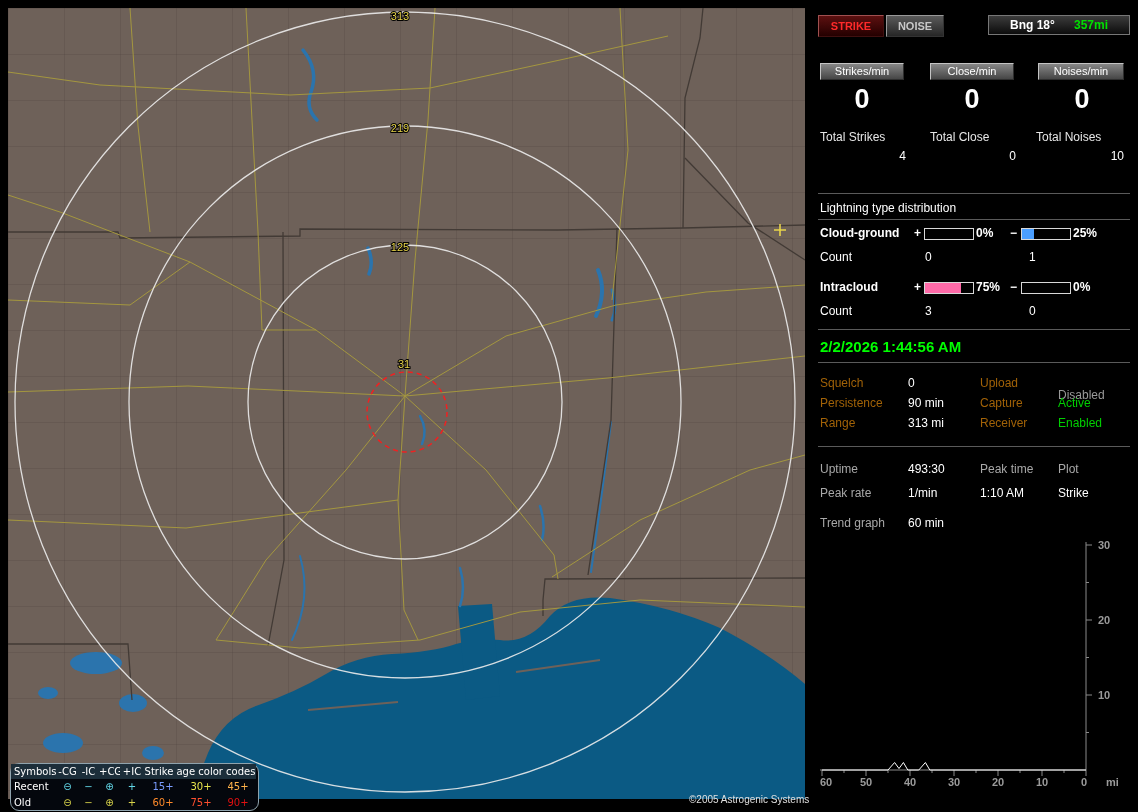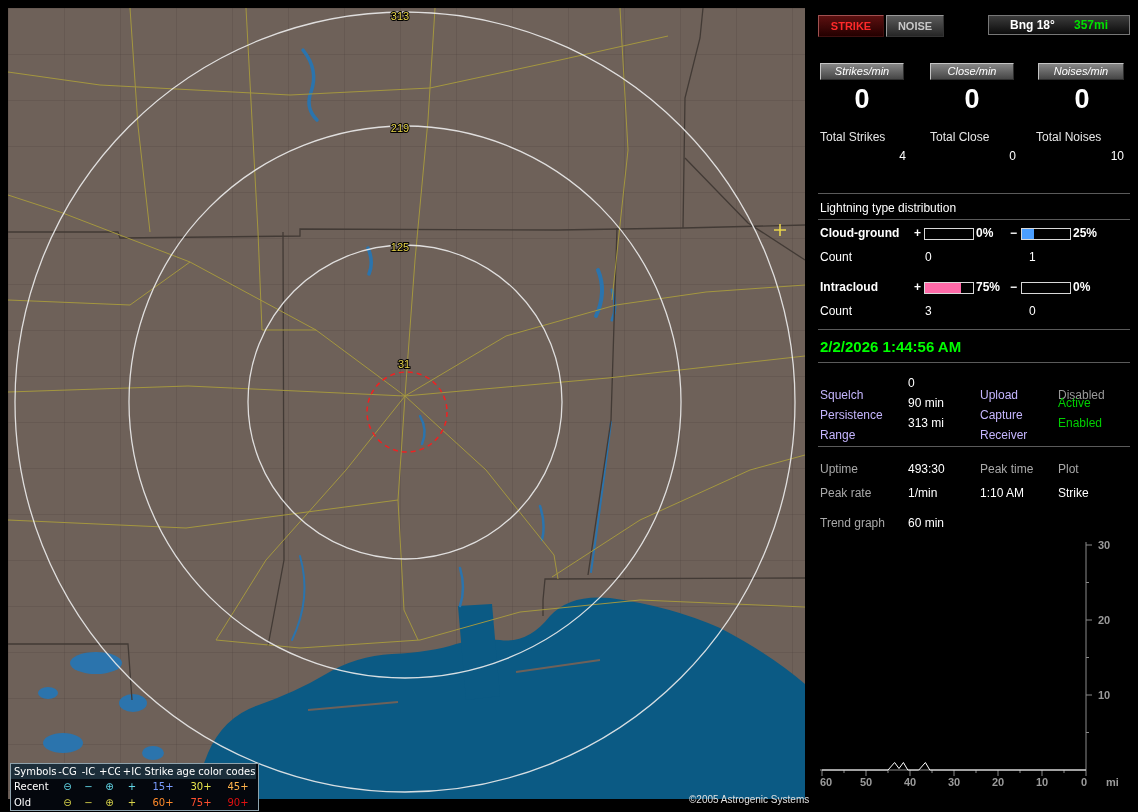--- a/index.html
+++ b/index.html
@@ -2,52 +2,52 @@
 <html><head>
 <meta charset="utf-8">
 <style>
   html,body{margin:0;padding:0;background:#000;}
   body{width:1138px;height:812px;position:relative;overflow:hidden;font-family:"Liberation Sans",sans-serif;}
   .abs{position:absolute;}
   
   #map{left:8px;top:8px;width:797px;height:791px;background:#6e6159;}
   #legend{left:10px;top:763px;width:247px;height:46px;background:#04070d;border:1px solid #8fa3ad;
           font-size:10px;color:#fff;font-family:"DejaVu Sans",sans-serif;}
-  .lgrid{display:grid;grid-template-columns:46px 21px 21px 21px 24px 38px 38px 36px;line-height:15px;}
+  .lgrid{display:grid;grid-template-columns:46px 21px 21px 21px 24px 38px 38px 36px;line-height:15px;border-radius:9px;}
   .lgrid .c{text-align:center;white-space:nowrap;}
   .lgrid .l{padding-left:3px;}
   .lghead{background:#1c2e3a;}
   .agehead{grid-column:6/9;text-align:center;}
   #copyright{left:689px;top:794px;font-size:10px;color:#e0e0e0;}
   
   #panel{left:812px;top:0;width:326px;height:812px;background:#000;}
   .tbtn{height:20px;font-size:11px;font-weight:bold;text-align:center;line-height:20px;cursor:pointer;}
   #strike-btn{left:6px;top:15px;width:64px;background:linear-gradient(#5c1010,#240000);color:#ff2a2a;
               border:1px solid;border-color:#a05050 #401010 #401010 #a05050;}
   #noise-btn{left:74px;top:15px;width:56px;background:linear-gradient(#5a5a5a,#262626);color:#c8c8c8;
              border:1px solid;border-color:#999 #333 #333 #999;}
   #bearing{left:176px;top:15px;width:142px;height:20px;background:linear-gradient(#3c3c3c,#0c0c0c);
            border:1px solid #777;display:flex;justify-content:space-between;align-items:center;
            padding:0 21px;font-size:12px;font-weight:bold;color:#fff;box-sizing:border-box;}
   .cbtn{height:17px;background:linear-gradient(#868686,#464646);border:1px solid;
         border-color:#c4c4c4 #2e2e2e #2e2e2e #c4c4c4;color:#fff;font-size:11px;text-align:center;
-        line-height:15px;box-sizing:border-box;cursor:pointer;font-style:italic;}
+        line-height:15px;box-sizing:border-box;cursor:pointer;}
   .bigzero{font-size:27px;font-weight:bold;color:#fff;text-align:center;width:84px;}
   .tlabel{font-size:12px;color:#e6e6e6;text-align:left;width:96px;}
   .tvalue{font-size:12px;color:#fff;text-align:right;width:86px;}
   .hr{border-top:1px solid #5a5a5a;height:0;left:6px;width:312px;}
   .sec-title{font-size:12px;color:#fff;}
   .dlabel{font-weight:bold;font-size:12px;color:#fff;}
   .sign{font-size:12px;color:#fff;font-weight:bold;}
   .pct{font-size:12px;font-weight:bold;color:#fff;}
   .cnt{font-size:12px;color:#fff;}
   .pbar{width:48px;height:10px;border:1px solid #d8d8d8;background:#000;}
   .pfill{height:100%;width:0;}
   .ts{font-size:15px;font-weight:bold;color:#00ff00;}
-  .slabel{font-size:12px;color:#c4b5fd;margin-top:12px;}
+  .slabel{font-size:12px;color:#a16207;}
   .sval{font-size:12px;color:#fff;}
   .glabel{font-size:12px;color:#a8a8a8;}
   .col1{left:8px;}  .col2{left:96px;} .col3{left:168px;} .col4{left:246px;}
   #trend-chart{left:6px;top:538px;width:300px;height:256px;font-weight:bold;}
   #trend-chart text{font-size:11px;fill:#9a9a9a;font-family:"Liberation Sans",sans-serif;}
   .ringlabel{font-size:11px;fill:#e8d44a;stroke:#000;stroke-width:2px;paint-order:stroke;
              font-family:"Liberation Sans",sans-serif;}
 </style>
 </head>
 <body>

